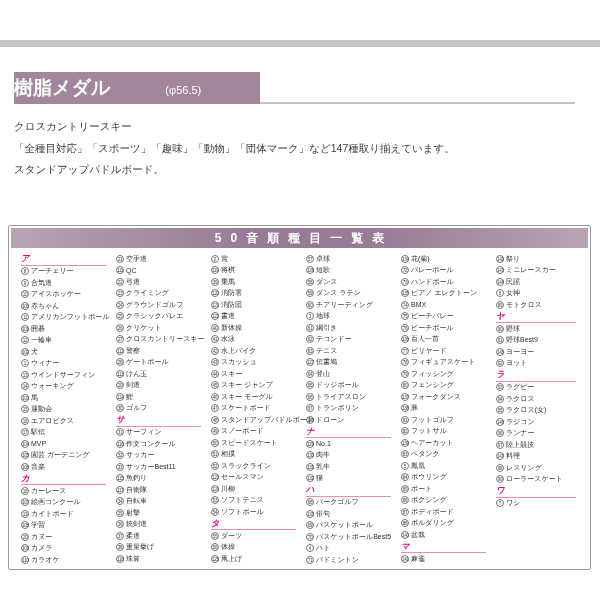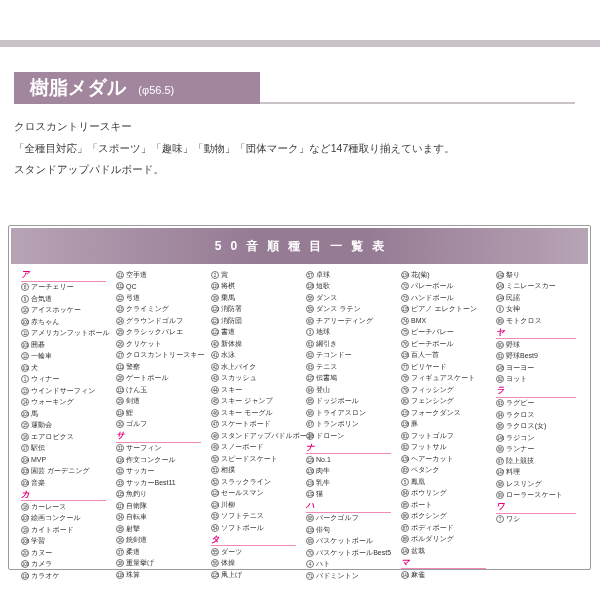--- a/index.html
+++ b/index.html
@@ -4,31 +4,31 @@
 <style>
   html,body{margin:0;padding:0;}
   body{
     width:600px;height:600px;position:relative;background:#fff;
     font-family:"Liberation Sans",sans-serif;overflow:hidden;
   }
   .topstrip{position:absolute;left:0;top:40px;width:600px;height:7px;background:var(--strip);}
   .rule{position:absolute;left:14px;top:102px;width:561px;height:2px;background:var(--strip);}
   .titlebar{
     position:absolute;left:14px;top:72px;width:246px;height:32px;background:var(--accent);
-    color:#fff;display:flex;align-items:baseline;padding-left:16px;box-sizing:border-box;
+    color:#fff;display:flex;align-items:baseline;box-sizing:border-box;gap:43px;
   }
   .titlebar .t{font-size:19px;font-weight:bold;line-height:32px;}
   .titlebar .n{font-size:11px;margin-left:12px;}
   .intro{position:absolute;left:14px;top:116px;color:var(--text);font-size:10.5px;line-height:21.5px;}
   .table{
     position:absolute;left:8px;top:225px;width:583px;height:345px;background:#fff;
     border:1px solid var(--border);box-sizing:border-box;border-radius:2px;
   }
   .thead{
-    margin:2px;height:36px;color:#fff;font-size:12px;font-weight:bold;
+    margin:2px;height:20px;color:#fff;font-size:12px;font-weight:bold;
     letter-spacing:9px;text-indent:9px;display:flex;align-items:center;justify-content:center;
     background:linear-gradient(90deg,var(--headlight) 0%,var(--headdark) 42%,var(--headdark) 62%,var(--headlight) 100%);
   }
   .tbody{
     display:grid;grid-template-columns:95px 95px 95px 95px 95px 90px;
     padding:3px 0 0 12px;
   }
   .col{min-width:0;}
   .row{height:11.5px;display:flex;align-items:center;font-size:7px;color:#2e2e2e;white-space:nowrap;overflow:visible;}
   .num{

